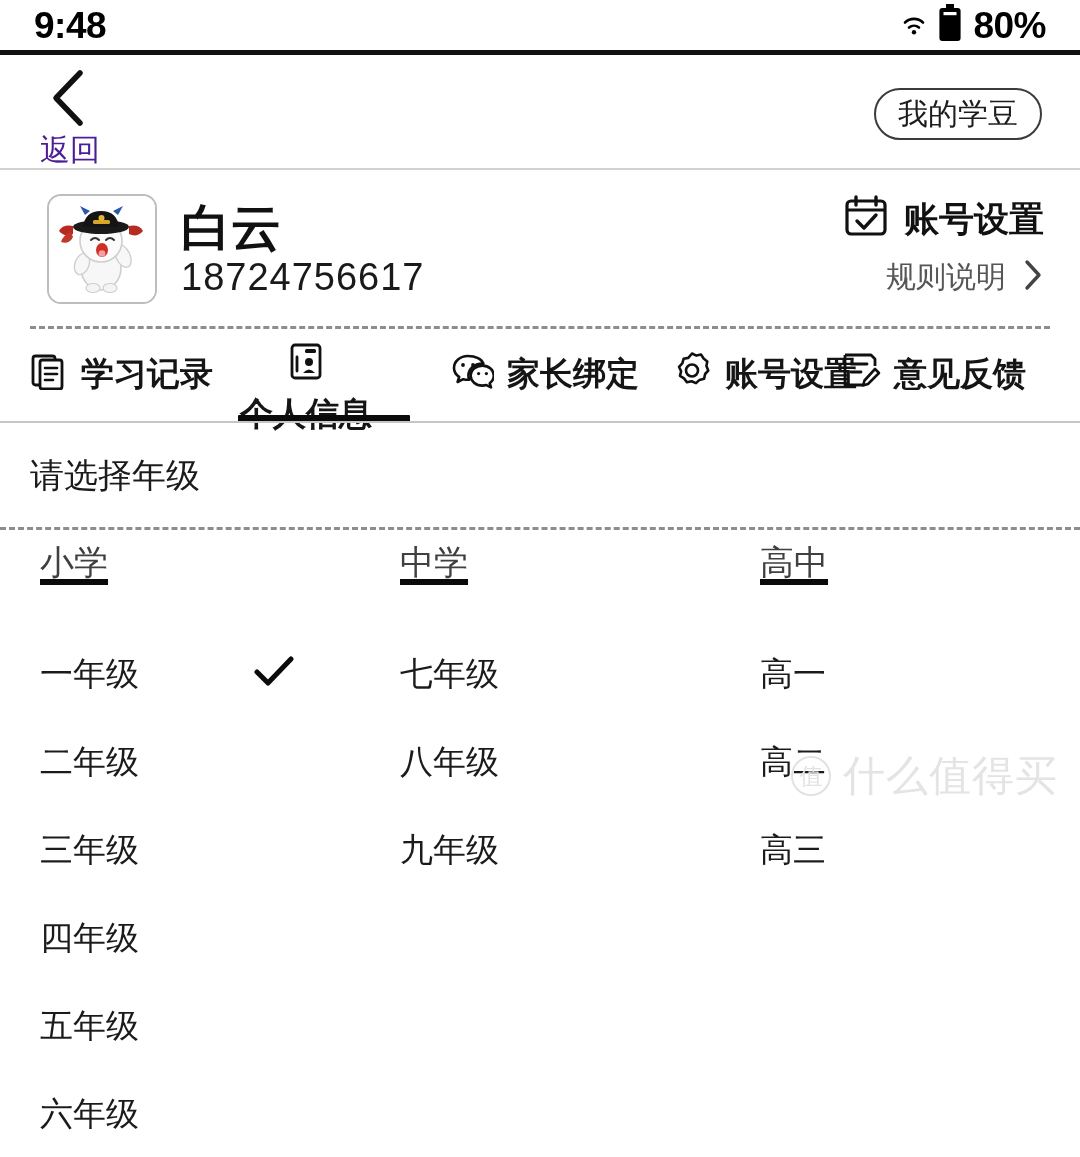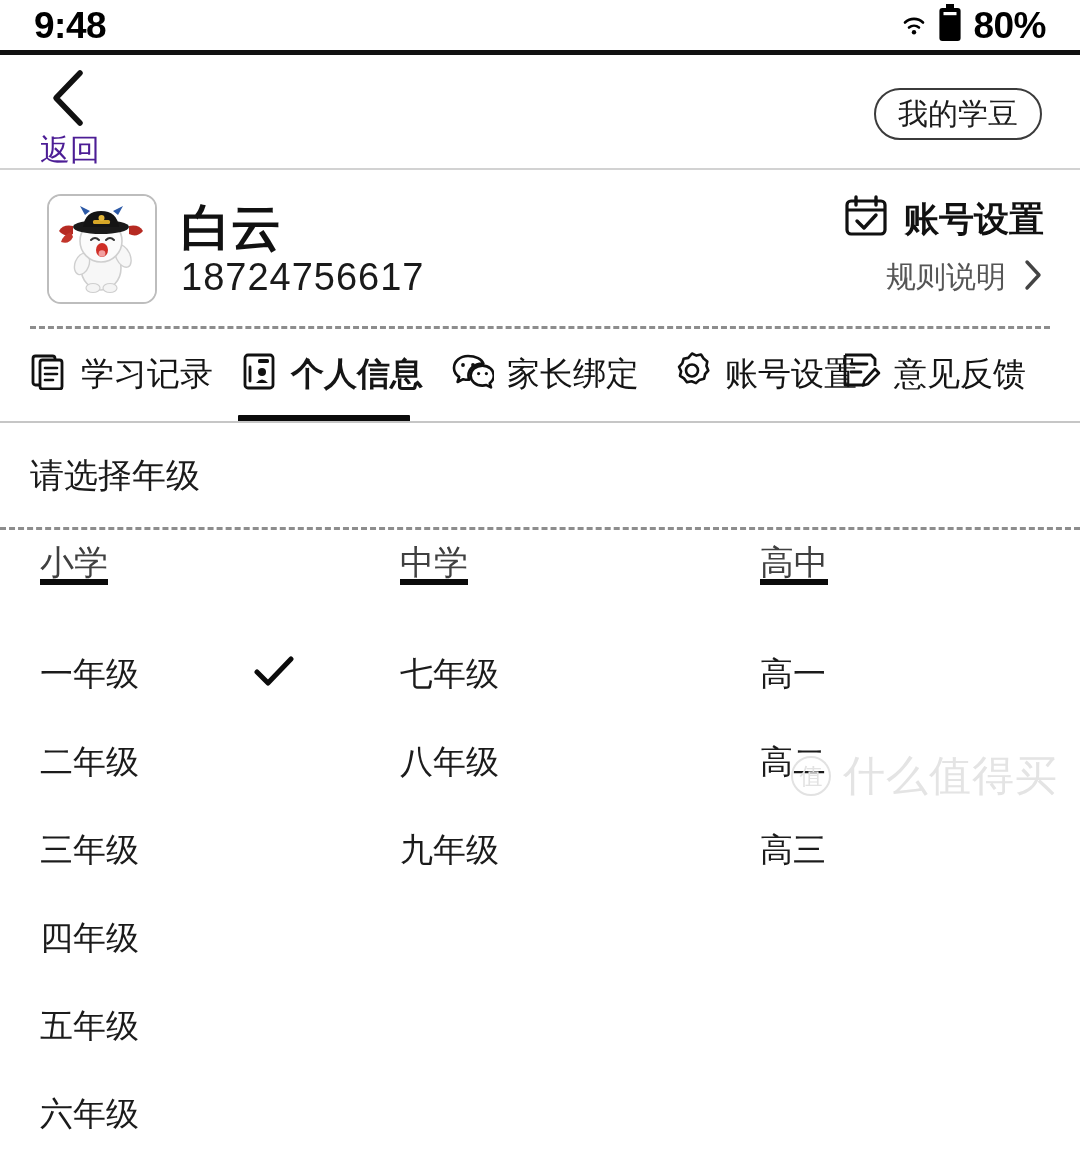--- a/index.html
+++ b/index.html
@@ -62,21 +62,21 @@
   .dashed-rule{
     position:absolute;left:30px;top:326px;width:1020px;height:0;
     border-top:3px dashed #8d8d8d;
   }
 
   
   .tabs{position:absolute;left:0;top:342px;width:1080px;height:80px;}
   .tab{
     position:absolute;top:0;display:flex;align-items:center;gap:13px;height:62px;
   }
-  .tab-label{font-size:33px;color:#151515;line-height:1;white-space:nowrap;}
+  .tab-label{font-size:33px;color:#151515;line-height:1;white-space:nowrap;font-weight:bold;}
   .tab.active .tab-label{font-weight:700;}
   .tab-underline{position:absolute;top:73px;height:7px;background:#0b0b0b;border-radius:1px;}
   .tabs-rule{position:absolute;left:0;top:421px;width:1080px;height:2px;background:#c6c6c6;}
 
   
   .section-title{position:absolute;left:30px;top:458px;font-size:34px;color:#1b1b1b;line-height:1;}
   .dashed-rule2{
     position:absolute;left:0;top:527px;width:1080px;height:0;
     border-top:3px dashed #8d8d8d;
   }
@@ -223,21 +223,21 @@
           <rect x="3" y="4" width="22" height="29" rx="2.5" fill="none" stroke="#111" stroke-width="2.8"></rect>
           <rect x="10" y="8" width="22" height="29" rx="2.5" fill="#fff" stroke="#111" stroke-width="2.8"></rect>
           <path d="M15 16 L27 16" stroke="#111" stroke-width="2.6" stroke-linecap="round"></path>
           <path d="M15 22 L27 22" stroke="#111" stroke-width="2.6" stroke-linecap="round"></path>
           <path d="M15 28 L23 28" stroke="#111" stroke-width="2.6" stroke-linecap="round"></path>
         </svg>
       </span>
       <span class="tab-label">学习记录</span>
     </div>
 
-    <div class="tab active" style="left:240px;">
+    <div class="tab active" style="left:240px;flex-direction:column;">
       <span>
         <svg width="38" height="38" viewBox="0 0 38 38">
           <rect x="5" y="3" width="28" height="33" rx="3" fill="none" stroke="#111" stroke-width="2.8"></rect>
           <rect x="18" y="7" width="11" height="4" rx="1.5" fill="#111"></rect>
           <circle cx="22" cy="20" r="4" fill="#111"></circle>
           <path d="M16 31 q6 -7 12 0 z" fill="#111"></path>
           <path d="M10 15 L10 29" stroke="#111" stroke-width="2.8" stroke-linecap="round"></path>
         </svg>
       </span>
       <span class="tab-label">个人信息</span>

